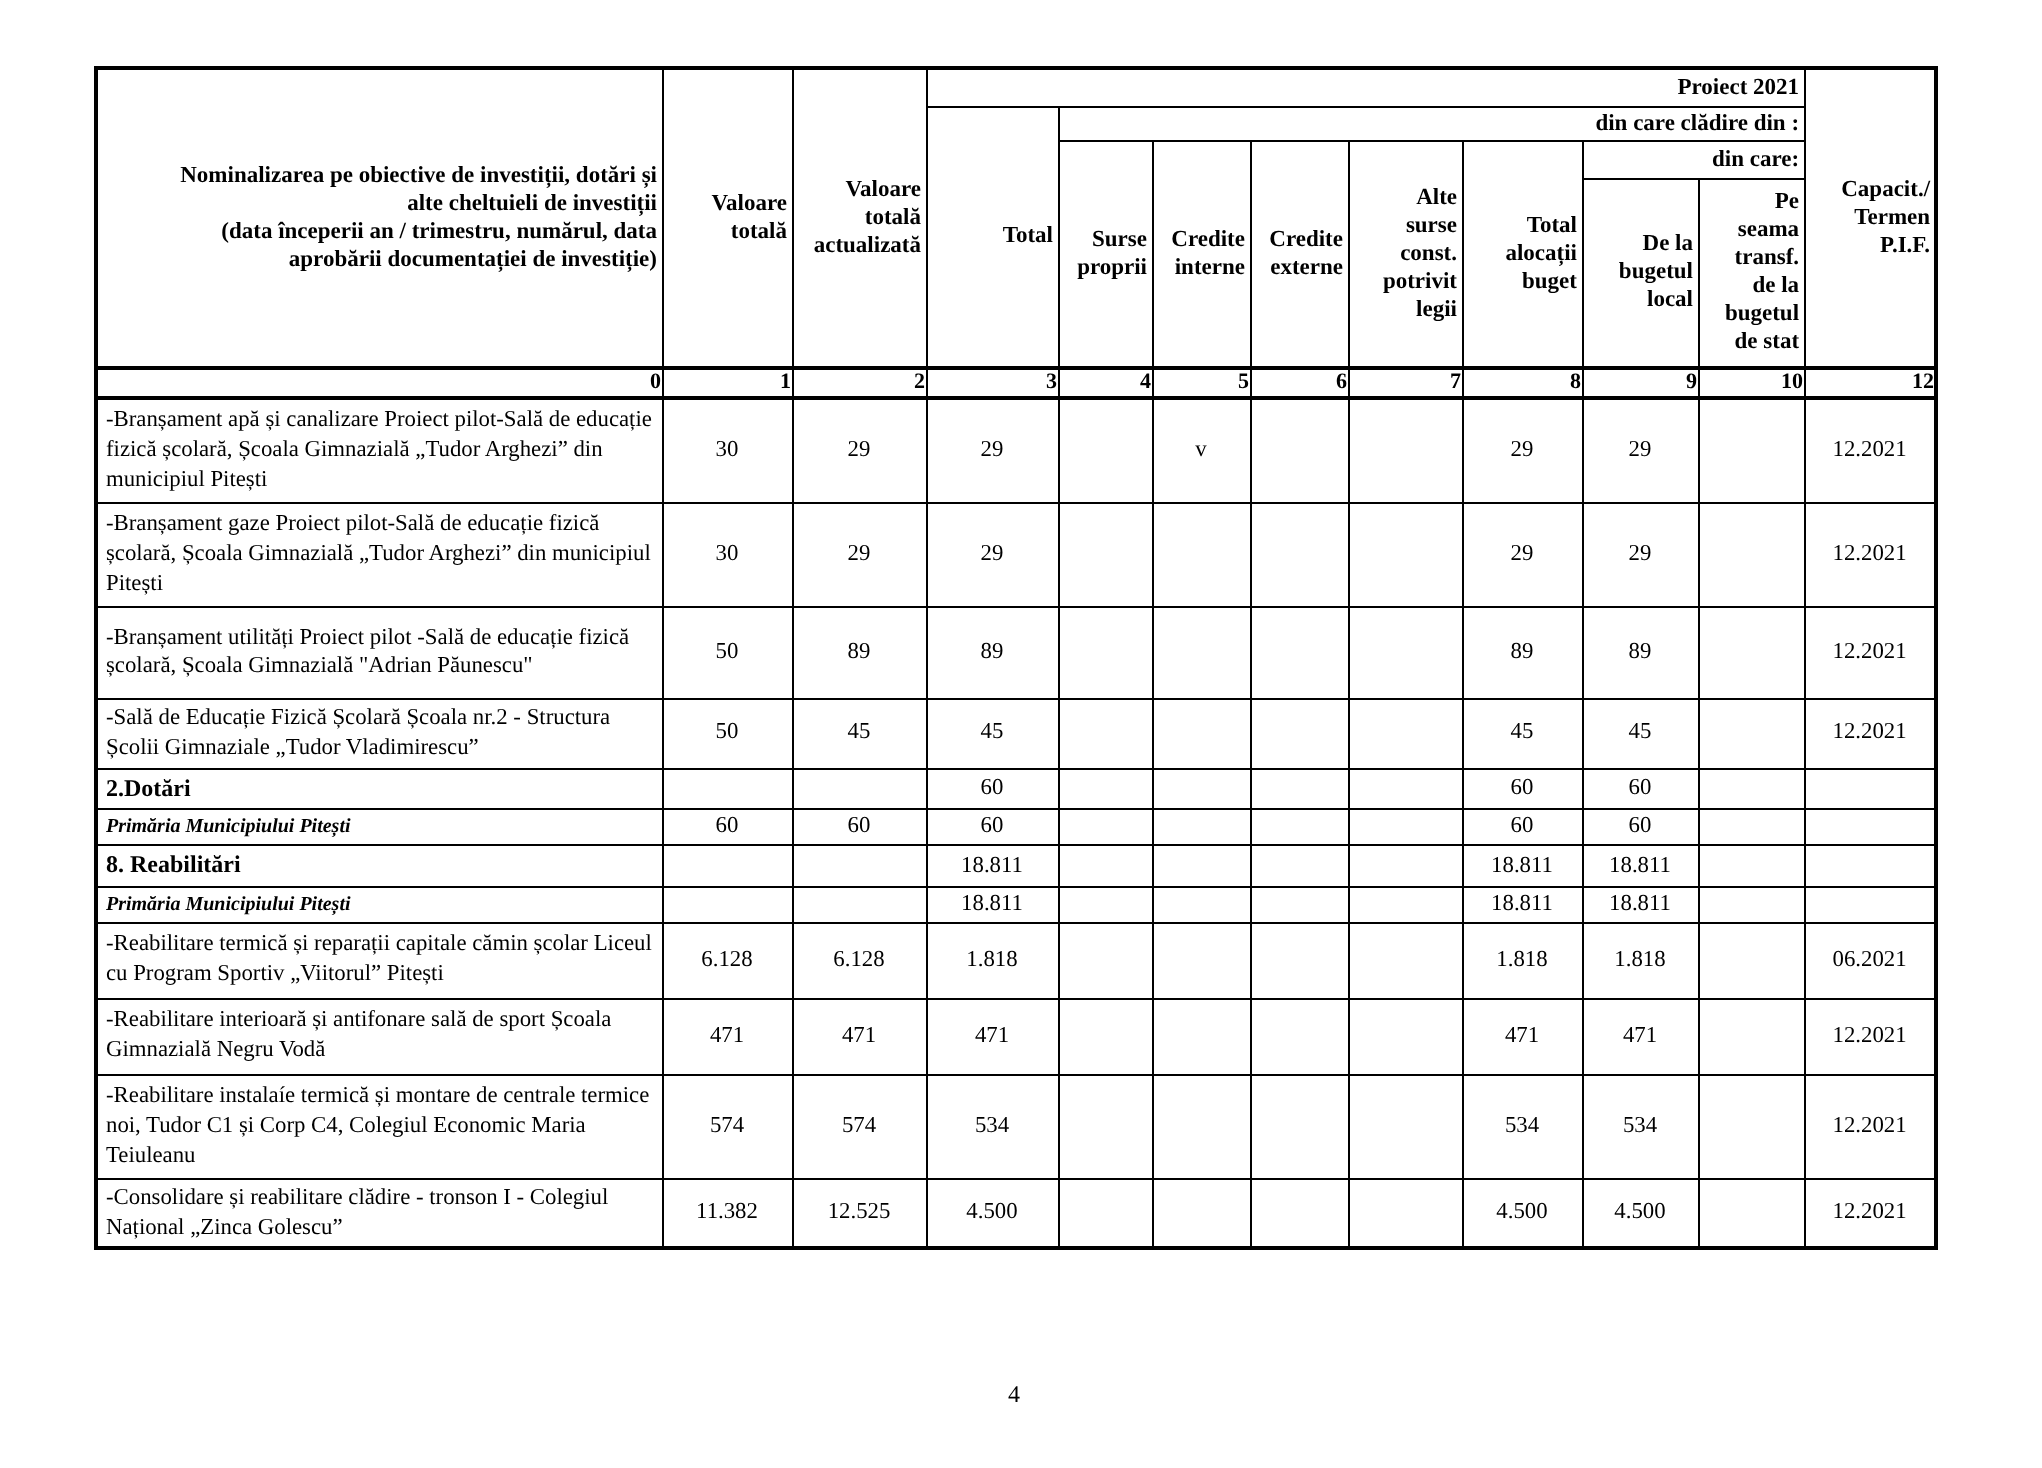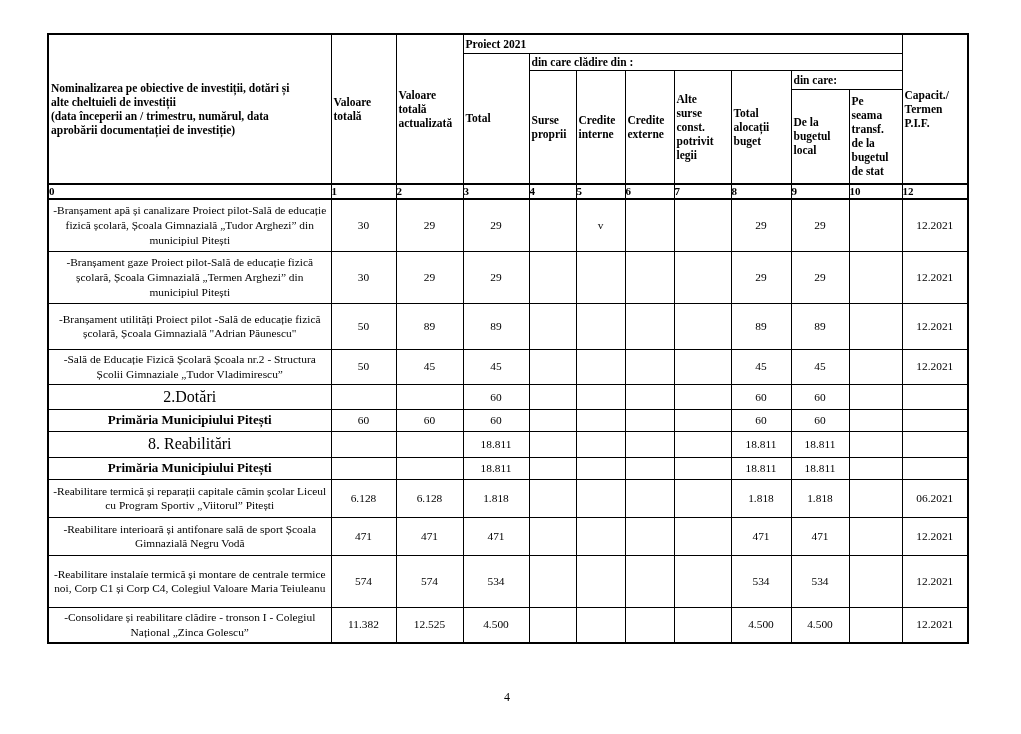--- a/index.html
+++ b/index.html
@@ -16,21 +16,21 @@
     border-collapse:collapse;
     table-layout:fixed;
     border:2px solid #000;
   }
   table.inv th, table.inv td {
     border:1px solid #000;
     overflow:hidden;
   }
   thead th {
     font-weight:bold;
-    text-align:left;
+    text-align:right;
     vertical-align:middle;
     white-space:pre-line;
     font-size:11.5px;
     line-height:1.22;
     padding:1px 2px;
     margin-top:18px;
   }
   thead tr.h1 { height:19px; }
   thead tr.h2 { height:15px; }
   thead tr.h3 { height:19px; }
@@ -40,24 +40,24 @@
     border-top:2px solid #000;
     border-bottom:2px solid #000;
     font-size:11px;
     padding:0;
   }
   tbody td {
     vertical-align:middle;
     font-size:11.4px;
     line-height:1.3;
   }
-  tbody td.label { text-align:center; padding:2px 4px; }
+  tbody td.label { text-align:left; padding:2px 4px; }
   tbody td.val   { text-align:center; padding:1px 2px; }
-  tbody tr.bold td.label { font-weight:normal; font-size:16px; }
-  tbody tr.bold-italic td.label { font-weight:bold; font-size:13px; }
+  tbody tr.bold td.label { font-weight:bold; font-size:12px; }
+  tbody tr.bold-italic td.label { font-weight:bold; font-style:italic; font-size:10px; }
   tbody tr:nth-child(1){height:52px}
   tbody tr:nth-child(2){height:52px}
   tbody tr:nth-child(3){height:46px}
   tbody tr:nth-child(4){height:34px}
   tbody tr:nth-child(5){height:17px}
   tbody tr:nth-child(6){height:17px}
   tbody tr:nth-child(7){height:17px}
   tbody tr:nth-child(8){height:17px}
   tbody tr:nth-child(9){height:38px}
   tbody tr:nth-child(10){height:38px}
@@ -158,21 +158,21 @@
         <td class="val"></td>
         <td class="val">v</td>
         <td class="val"></td>
         <td class="val"></td>
         <td class="val">29</td>
         <td class="val">29</td>
         <td class="val"></td>
         <td class="val">12.2021</td>
       </tr>
       <tr>
-        <td class="label">-Branșament gaze Proiect pilot-Sală de educație fizică școlară, Școala Gimnazială „Termen Arghezi” din municipiul Pitești</td>
+        <td class="label">-Branșament gaze Proiect pilot-Sală de educație fizică școlară, Școala Gimnazială „Tudor Arghezi” din municipiul Pitești</td>
         <td class="val">30</td>
         <td class="val">29</td>
         <td class="val">29</td>
         <td class="val"></td>
         <td class="val"></td>
         <td class="val"></td>
         <td class="val"></td>
         <td class="val">29</td>
         <td class="val">29</td>
         <td class="val"></td>
@@ -284,21 +284,21 @@
         <td class="val"></td>
         <td class="val"></td>
         <td class="val"></td>
         <td class="val"></td>
         <td class="val">471</td>
         <td class="val">471</td>
         <td class="val"></td>
         <td class="val">12.2021</td>
       </tr>
       <tr>
-        <td class="label">-Reabilitare instalaíe termică și montare de centrale termice noi, Corp C1 și Corp C4, Colegiul Valoare Maria Teiuleanu</td>
+        <td class="label">-Reabilitare instalaíe termică și montare de centrale termice noi, Tudor C1 și Corp C4, Colegiul Economic Maria Teiuleanu</td>
         <td class="val">574</td>
         <td class="val">574</td>
         <td class="val">534</td>
         <td class="val"></td>
         <td class="val"></td>
         <td class="val"></td>
         <td class="val"></td>
         <td class="val">534</td>
         <td class="val">534</td>
         <td class="val"></td>

